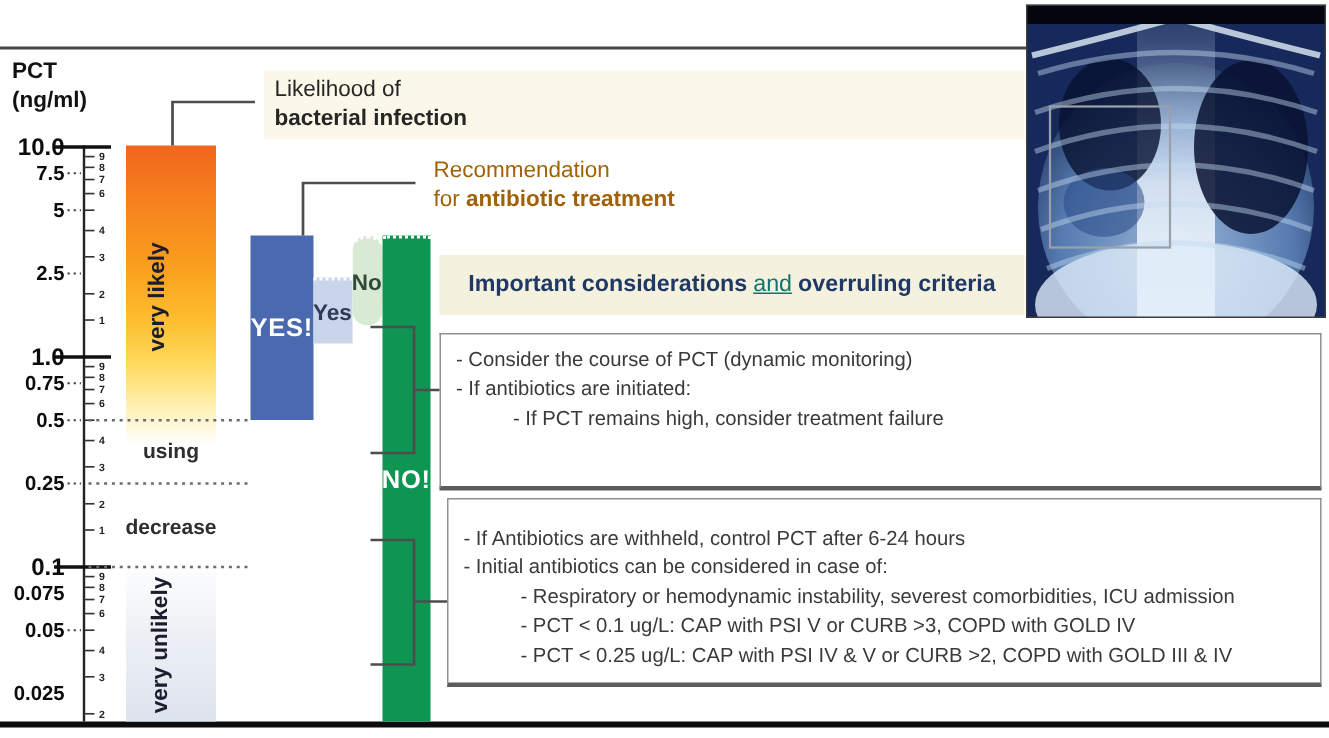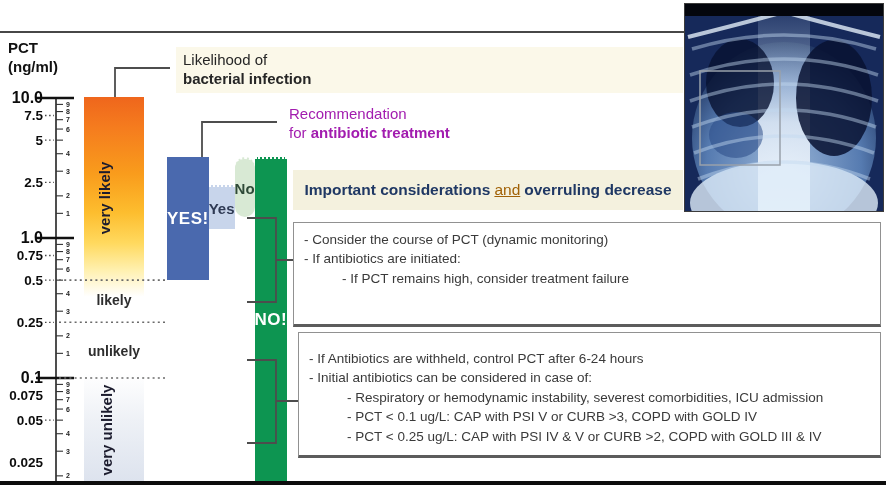--- a/index.html
+++ b/index.html
@@ -32,29 +32,29 @@
   #rec-bar{left:167px;top:157px;width:80px;height:324px;z-index:2;display:flex;flex-direction:row;}
   .rec-zone{display:flex;align-items:center;justify-content:center;font-weight:bold;}
   #rec-zone-0{height:123px;font-size:17px;letter-spacing:.5px;}
   #rec-zone-1{height:42px;font-size:15px;border-top:2px dotted #fff;}
   #rec-zone-2{height:58px;font-size:15px;border-top:2px dotted #fff;}
   #rec-zone-3{flex:1;font-size:17px;letter-spacing:.5px;border-top:2px dotted #fff;}
 
   
   #lik-caption-band{left:176px;top:47px;width:507px;height:46px;background:#fbf8e9;z-index:1;}
   #lik-caption{left:183px;top:50px;font-size:15px;color:#262626;line-height:19px;z-index:8;}
-  #rec-caption{left:289px;top:104px;font-size:15px;color:#a21caf;line-height:19px;z-index:8;}
+  #rec-caption{left:289px;top:104px;font-size:15px;color:#a16207;line-height:19px;z-index:8;}
   .cap-normal{font-weight:normal;}
   .cap-bold{font-weight:bold;}
 
   
   #header-band{left:293px;top:170px;width:390px;height:40px;background:#f4f1de;z-index:1;
     display:flex;align-items:center;justify-content:center;font-size:15.5px;font-weight:bold;}
   #header-band .hdr-dark{color:#1f3864;}
-  #header-band .hdr-mid{color:#a16207;font-weight:normal;padding:0 4px;text-decoration:underline;}
+  #header-band .hdr-mid{color:#0f766e;font-weight:normal;padding:0 4px;text-decoration:underline;}
 
   
   .cons-box{background:#fff;border:1px solid #919191;border-bottom:3px solid #5c5c5c;
     z-index:2;box-sizing:border-box;}
   #box-monitoring{left:293px;top:222px;width:588px;height:105px;padding:7px 10px 0 10px;}
   #box-withheld{left:298px;top:332px;width:583px;height:126px;padding:16px 10px 0 10px;}
   .tline{font-size:13.5px;color:#3a3a3a;line-height:19.4px;white-space:nowrap;}
   .tline.ind{margin-left:38px;}
 
   
@@ -82,35 +82,35 @@
     <div class="cap-bold">bacterial infection</div>
   </div>
 
   <div class="abs" id="rec-caption">
     <div class="cap-normal">Recommendation</div>
     <div><span class="cap-normal">for </span><span class="cap-bold">antibiotic treatment</span></div>
   </div>
 
   <div class="abs" id="lik-bar"></div>
   <div class="abs rot-label" id="lik-very-likely">very likely</div>
-  <div class="abs flat-label" id="lik-likely">likely</div>
-  <div class="abs flat-label" id="lik-unlikely">unlikely</div>
+  <div class="abs flat-label" id="lik-likely">using</div>
+  <div class="abs flat-label" id="lik-unlikely">decrease</div>
   <div class="abs rot-label" id="lik-very-unlikely">very unlikely</div>
 
   <div class="abs" id="rec-bar">
     <div class="rec-zone" id="rec-zone-0" style="background: rgb(74, 105, 174); color: rgb(255, 255, 255);">YES!</div>
     <div class="rec-zone" id="rec-zone-1" style="background: rgb(200, 213, 235); color: rgb(47, 58, 84); margin-top: 28px;">Yes</div>
     <div class="rec-zone" id="rec-zone-2" style="background: rgb(216, 233, 212); color: rgb(47, 74, 56); border-radius: 24px;">No</div>
     <div class="rec-zone" id="rec-zone-3" style="background: rgb(13, 149, 81); color: rgb(255, 255, 255);">NO!</div>
   </div>
 
   <div class="abs" id="header-band">
     <span class="hdr-dark">Important considerations</span>
     <span class="hdr-mid">and</span>
-    <span class="hdr-dark">overruling decrease</span>
+    <span class="hdr-dark">overruling criteria</span>
   </div>
 
   <div class="abs cons-box" id="box-monitoring">
       <div class="tline">- Consider the course of PCT (dynamic monitoring)</div>
       <div class="tline">- If antibiotics are initiated:</div>
       <div class="tline ind">- If PCT remains high, consider treatment failure</div>
     </div>
   <div class="abs cons-box" id="box-withheld">
       <div class="tline">- If Antibiotics are withheld, control PCT after 6-24 hours</div>
       <div class="tline">- Initial antibiotics can be considered in case of:</div>

